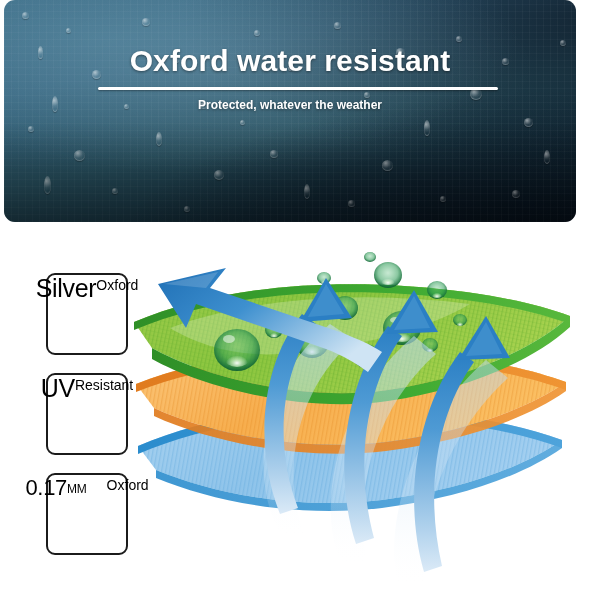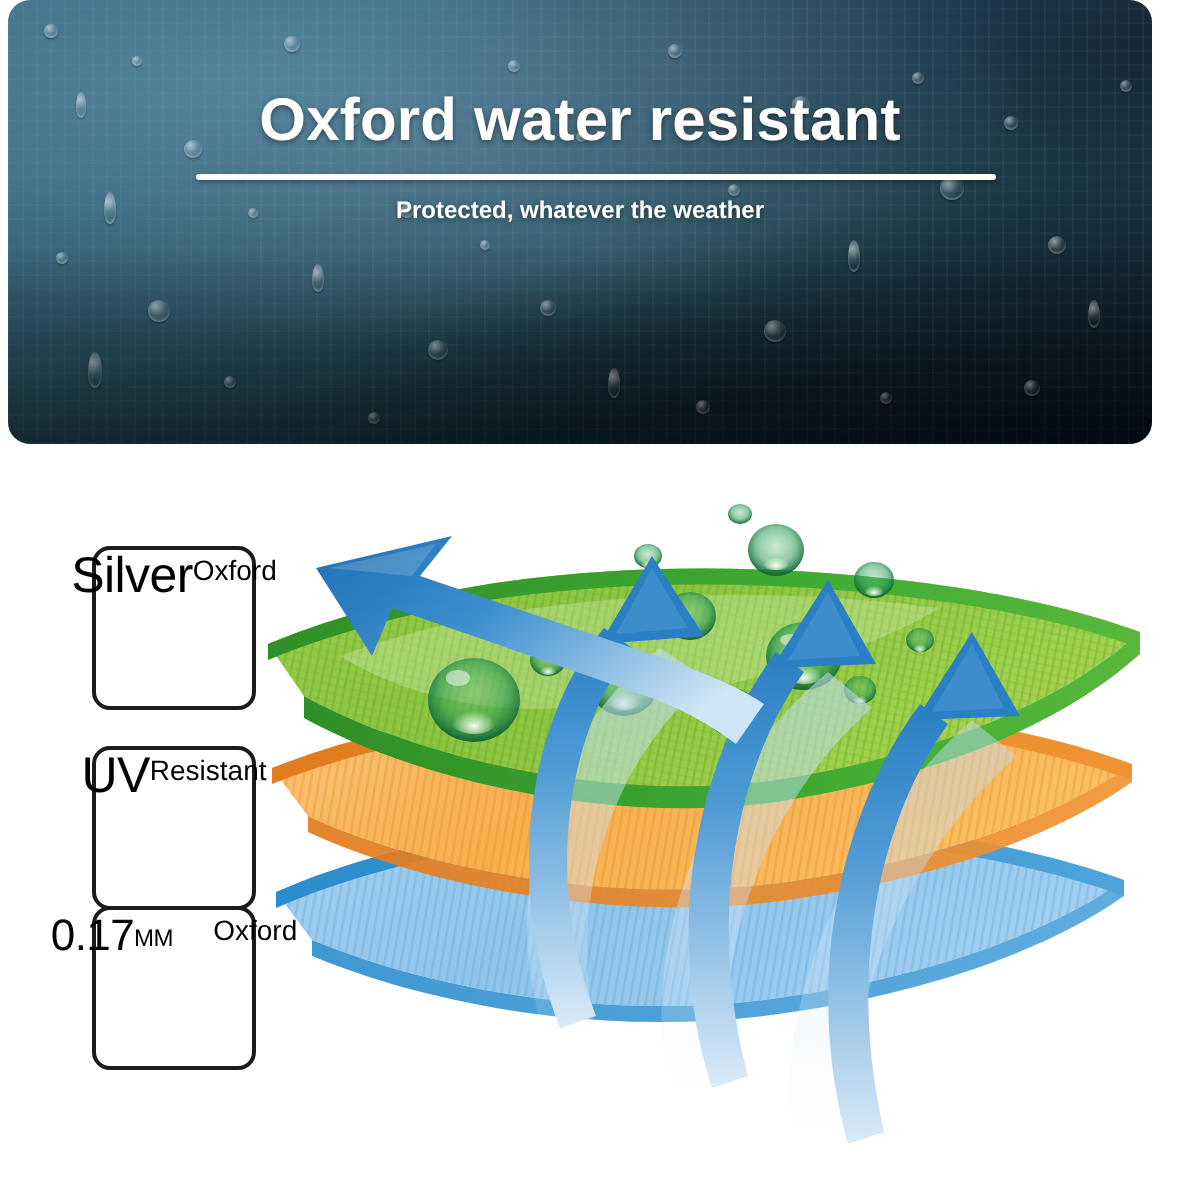--- a/index.html
+++ b/index.html
@@ -65,21 +65,21 @@
   
   .badges{position:absolute;left:0;top:0;}
   .badge{
     position:absolute;left:46px;width:78px;height:78px;
     border:2px solid #1b1b1b;border-radius:9px;background:#fff;
     display:flex;align-items:flex-start;justify-content:center;
     color:#000000;
   }
   .badge.b1{top:273px;}
   .badge.b2{top:373px;}
-  .badge.b3{top:453px;gap:20px;}
+  .badge.b3{top:473px;gap:20px;}
   .badge-main{font-size:25px;line-height:26px;font-weight:normal;letter-spacing:-.3px;white-space:nowrap;}
   .badge.b3 .badge-main{font-size:22px;}
   .badge-unit{font-size:12px;font-weight:normal;vertical-align:2px;letter-spacing:-.2px;}
   .badge-sub{font-size:14px;line-height:16px;margin-top:2px;font-weight:normal;}
 
   
   .illus{position:absolute;left:130px;top:232px;width:470px;height:368px;}
   .illus svg{display:block;}
 </style>
 </head>

